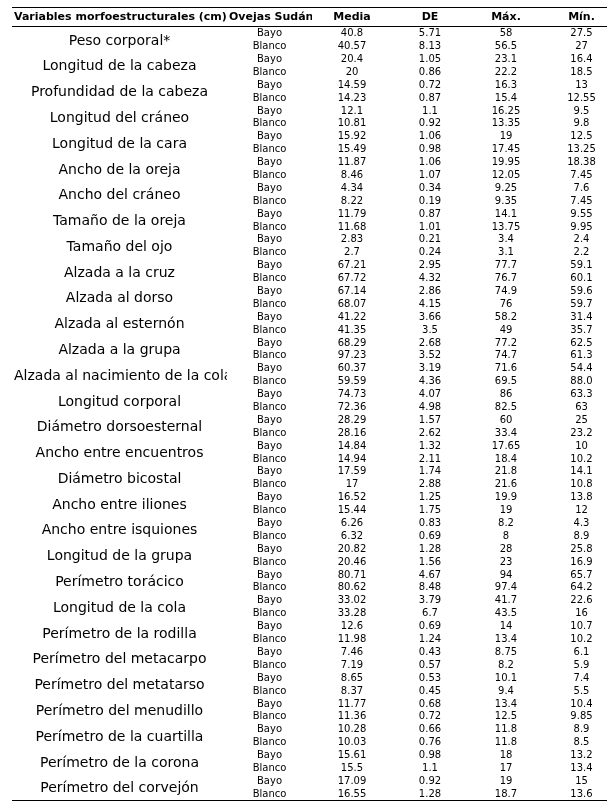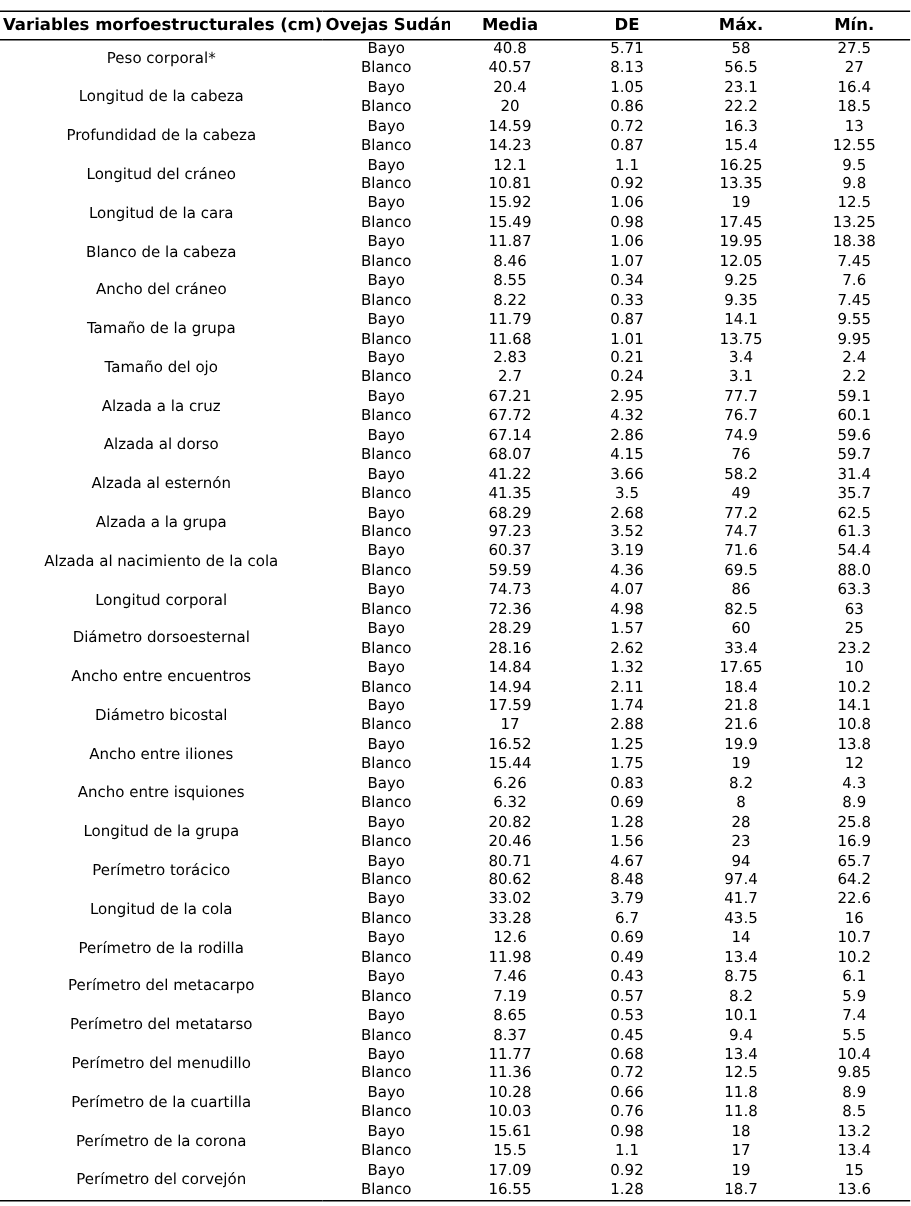--- a/index.html
+++ b/index.html
@@ -9,20 +9,21 @@
     font-family: "DejaVu Sans", "Liberation Sans", sans-serif;
     color: #000000;
   }
   .page {
     width: 607px;
     height: 804px;
     box-sizing: border-box;
     padding-top: 7px;
     background: #ffffff;
     overflow: hidden;
+    padding-left: 12px;
   }
   table.stats {
     width: 100%;
     border-collapse: collapse;
     table-layout: fixed;
     border-top: 1.5px solid #000;
     border-bottom: 1.5px solid #000;
   }
   col.c-var  { width: 215px; }
   col.c-grp  { width: 85px; }
@@ -44,21 +45,21 @@
     font-size: 10px;
     text-align: center;
     vertical-align: middle;
     padding: 0 2px;
     height: 12.9px;
     line-height: 12.5px;
     white-space: nowrap;
     overflow: hidden;
   }
   td.var-cell {
-    font-size: 10px;
+    font-size: 14px;
     text-align: center;
   }
 </style>
 </head>
 <body>
 
 <div class="page">
   <table class="stats">
     <colgroup>
       <col class="c-var">
@@ -148,51 +149,51 @@
           <td>12.5</td>
         </tr>
         <tr>
           <td>Blanco</td>
           <td>15.49</td>
           <td>0.98</td>
           <td>17.45</td>
           <td>13.25</td>
         </tr>
         <tr>
-          <td class="var-cell" rowspan="2">Blanco de la cabeza</td>
+          <td class="var-cell" rowspan="2">Ancho de la oreja</td>
           <td>Bayo</td>
           <td>11.87</td>
           <td>1.06</td>
           <td>19.95</td>
           <td>18.38</td>
         </tr>
         <tr>
           <td>Blanco</td>
           <td>8.46</td>
           <td>1.07</td>
           <td>12.05</td>
           <td>7.45</td>
         </tr>
         <tr>
           <td class="var-cell" rowspan="2">Ancho del cráneo</td>
           <td>Bayo</td>
-          <td>8.55</td>
+          <td>4.34</td>
           <td>0.34</td>
           <td>9.25</td>
           <td>7.6</td>
         </tr>
         <tr>
           <td>Blanco</td>
           <td>8.22</td>
-          <td>0.33</td>
+          <td>0.19</td>
           <td>9.35</td>
           <td>7.45</td>
         </tr>
         <tr>
-          <td class="var-cell" rowspan="2">Tamaño de la grupa</td>
+          <td class="var-cell" rowspan="2">Tamaño de la oreja</td>
           <td>Bayo</td>
           <td>11.79</td>
           <td>0.87</td>
           <td>14.1</td>
           <td>9.55</td>
         </tr>
         <tr>
           <td>Blanco</td>
           <td>11.68</td>
           <td>1.01</td>
@@ -428,21 +429,21 @@
           <td class="var-cell" rowspan="2">Perímetro de la rodilla</td>
           <td>Bayo</td>
           <td>12.6</td>
           <td>0.69</td>
           <td>14</td>
           <td>10.7</td>
         </tr>
         <tr>
           <td>Blanco</td>
           <td>11.98</td>
-          <td>0.49</td>
+          <td>1.24</td>
           <td>13.4</td>
           <td>10.2</td>
         </tr>
         <tr>
           <td class="var-cell" rowspan="2">Perímetro del metacarpo</td>
           <td>Bayo</td>
           <td>7.46</td>
           <td>0.43</td>
           <td>8.75</td>
           <td>6.1</td>

